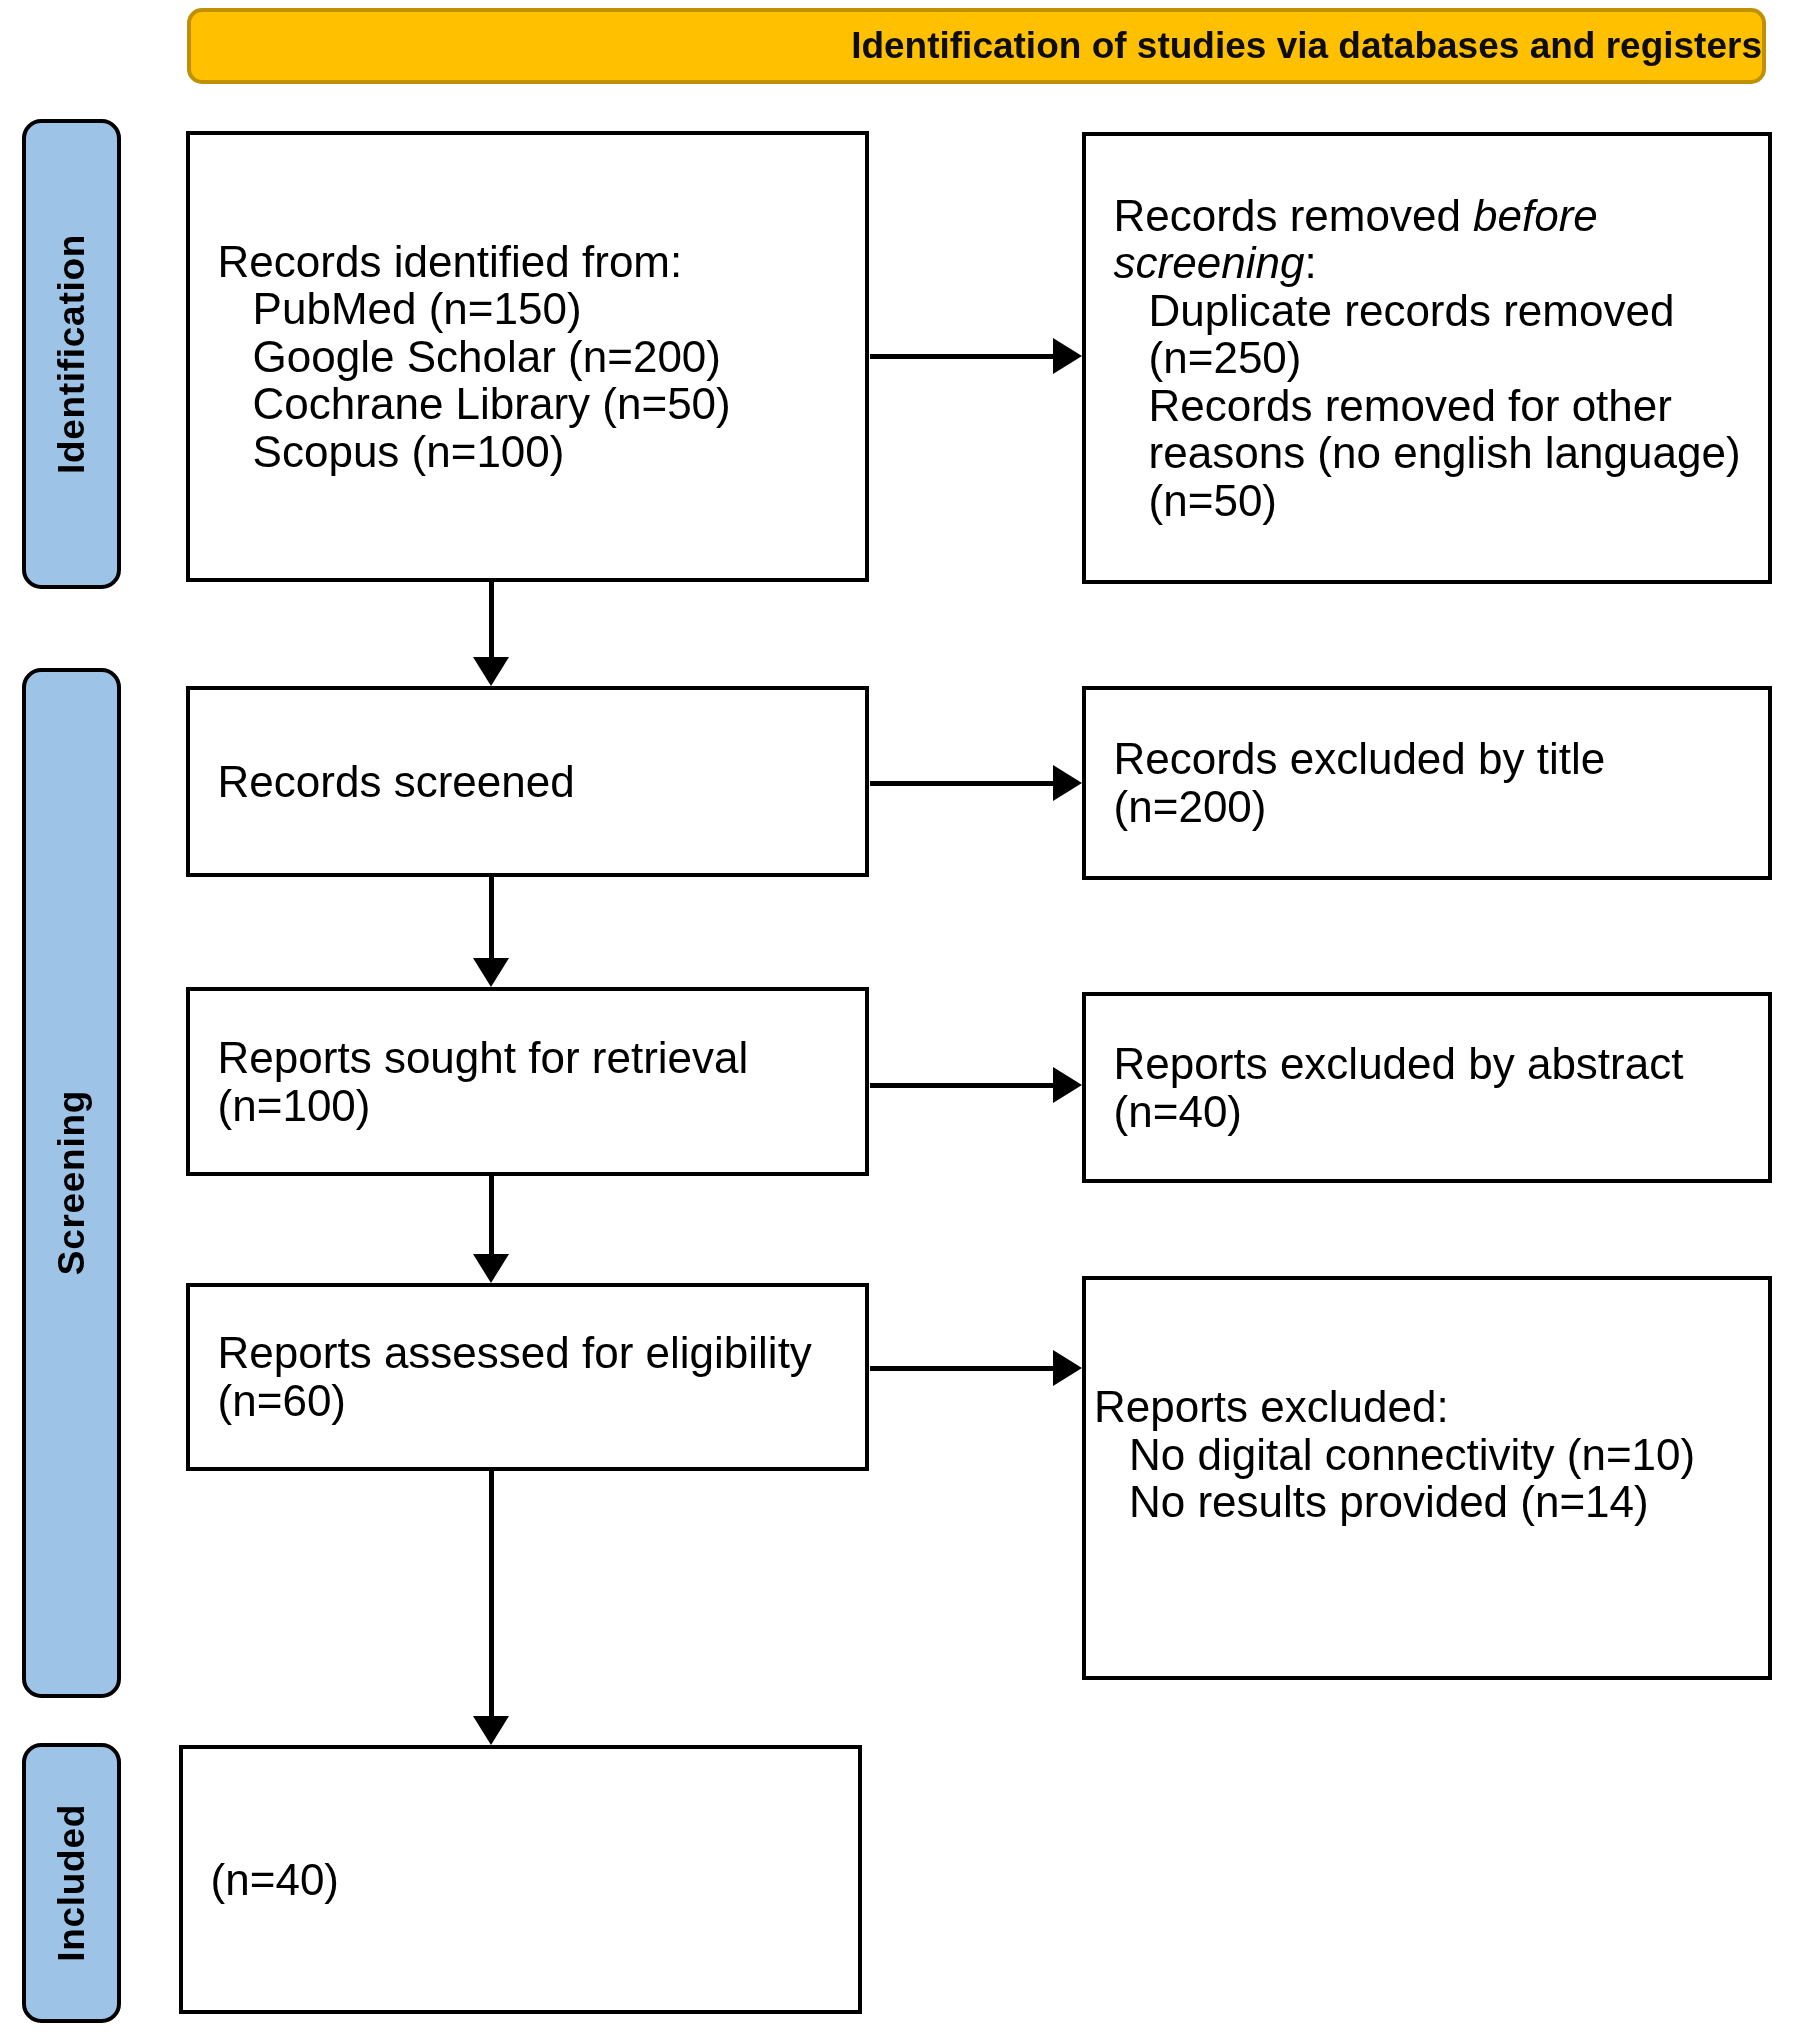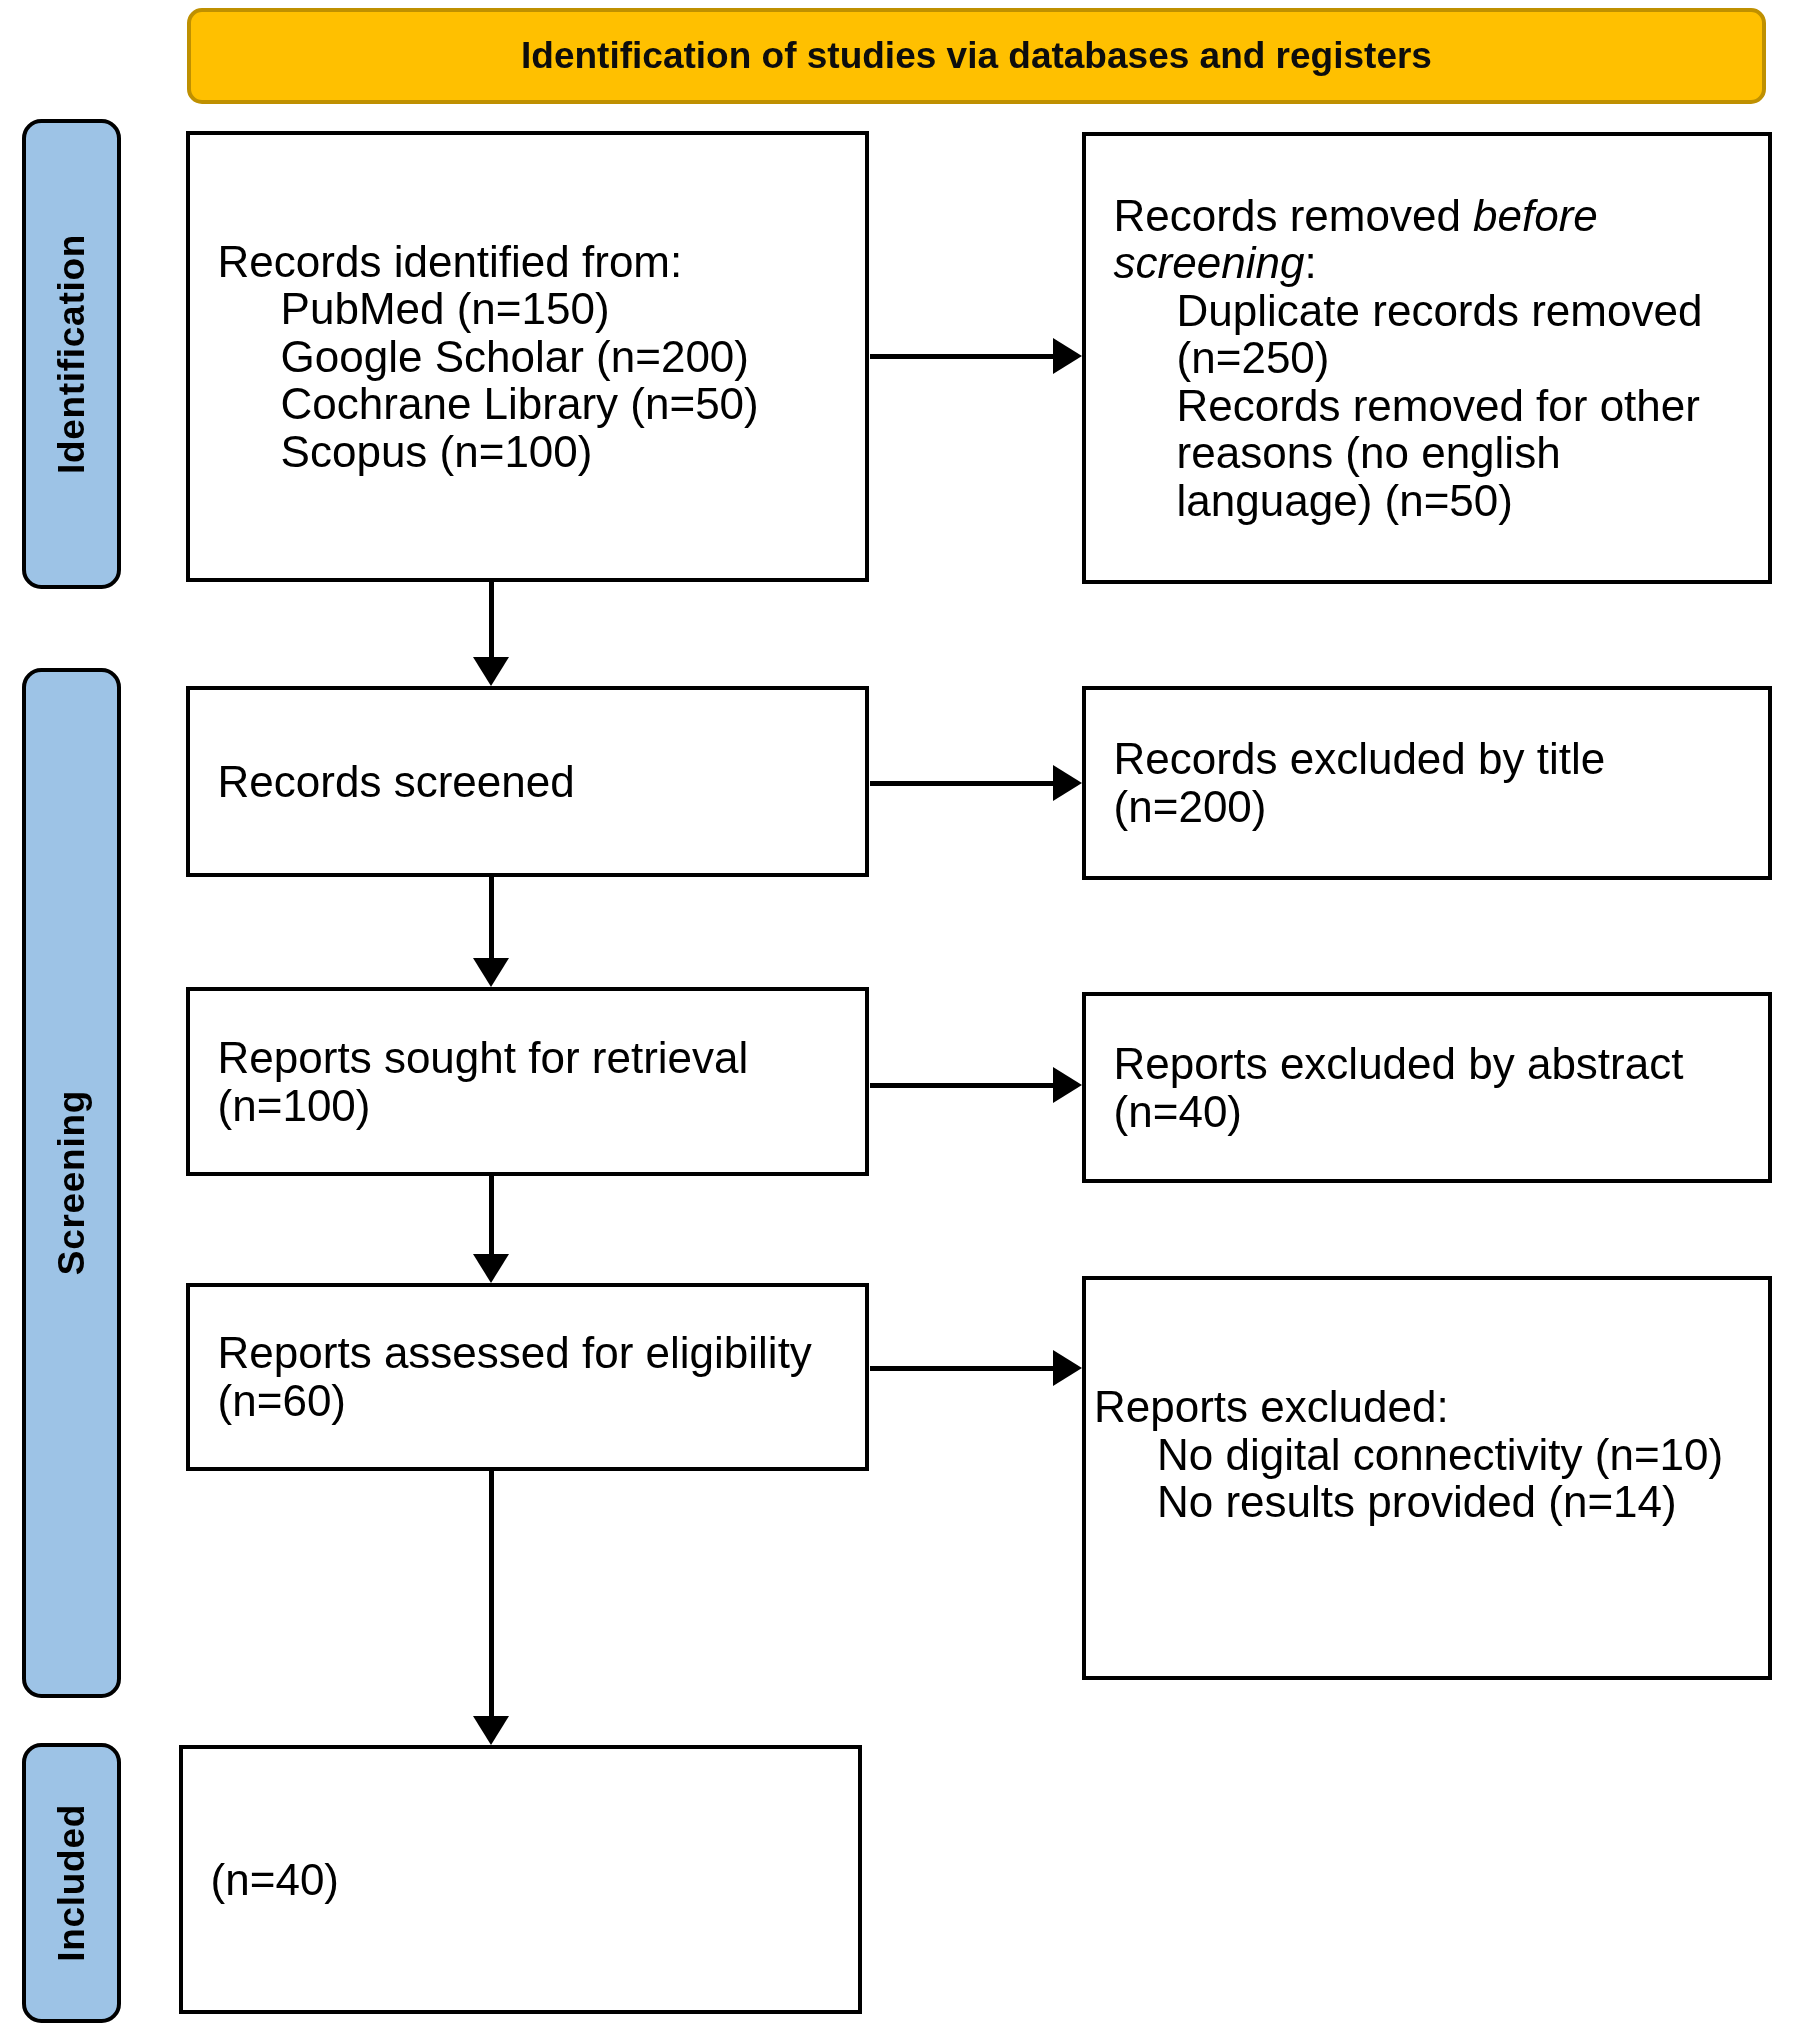--- a/index.html
+++ b/index.html
@@ -8,26 +8,26 @@
     width:1794px; height:2035px;
     background:#ffffff;
     font-family:"Liberation Sans", sans-serif;
     color:#000000;
     overflow:hidden;
   }
 
   
   .banner {
     position:absolute;
-    left:187px; top:8.3px; width:1579px; height:96px;
+    left:187px; top:8.3px; width:1579px; height:76px;
     background:#FFC000;
     border:4.1px solid #BF9000;
     border-radius:15px;
     box-sizing:border-box;
-    display:flex; align-items:center; justify-content:center;
+    display:flex; align-items:center; justify-content:flex-end;
     font-size:37px; font-weight:bold; color:#0d0d0d;
   }
 
   
   .stage {
     position:absolute;
     left:22px; width:99px;
     background:#9DC3E6;
     border:4.1px solid #000000;
     border-radius:19.3px;
@@ -51,21 +51,21 @@
     background:#ffffff;
     border:4.1px solid #000000;
     box-sizing:border-box;
     display:flex; align-items:center;
   }
   .fbox .content {
     padding:0 16.5px 0 27.6px;
     font-size:44px; line-height:1.08;
     width:100%;
   }
-  .indent { margin-left:63px; }
+  .indent { margin-left:35px; }
   .it { font-style:italic; }
 
   .col-left  { left:186px;  width:683px;  }
   .col-right { left:1082px; width:690px; }
 
   #box-records-identified          { top:131px;  height:451px; }
   #box-records-removed             { top:132px;  height:452px; }
   #box-records-screened            { top:686px;  height:191px; }
   #box-records-excluded-title      { top:686px;  height:194px; }
   #box-reports-sought              { top:987px; height:189px;justify-content:center; }

